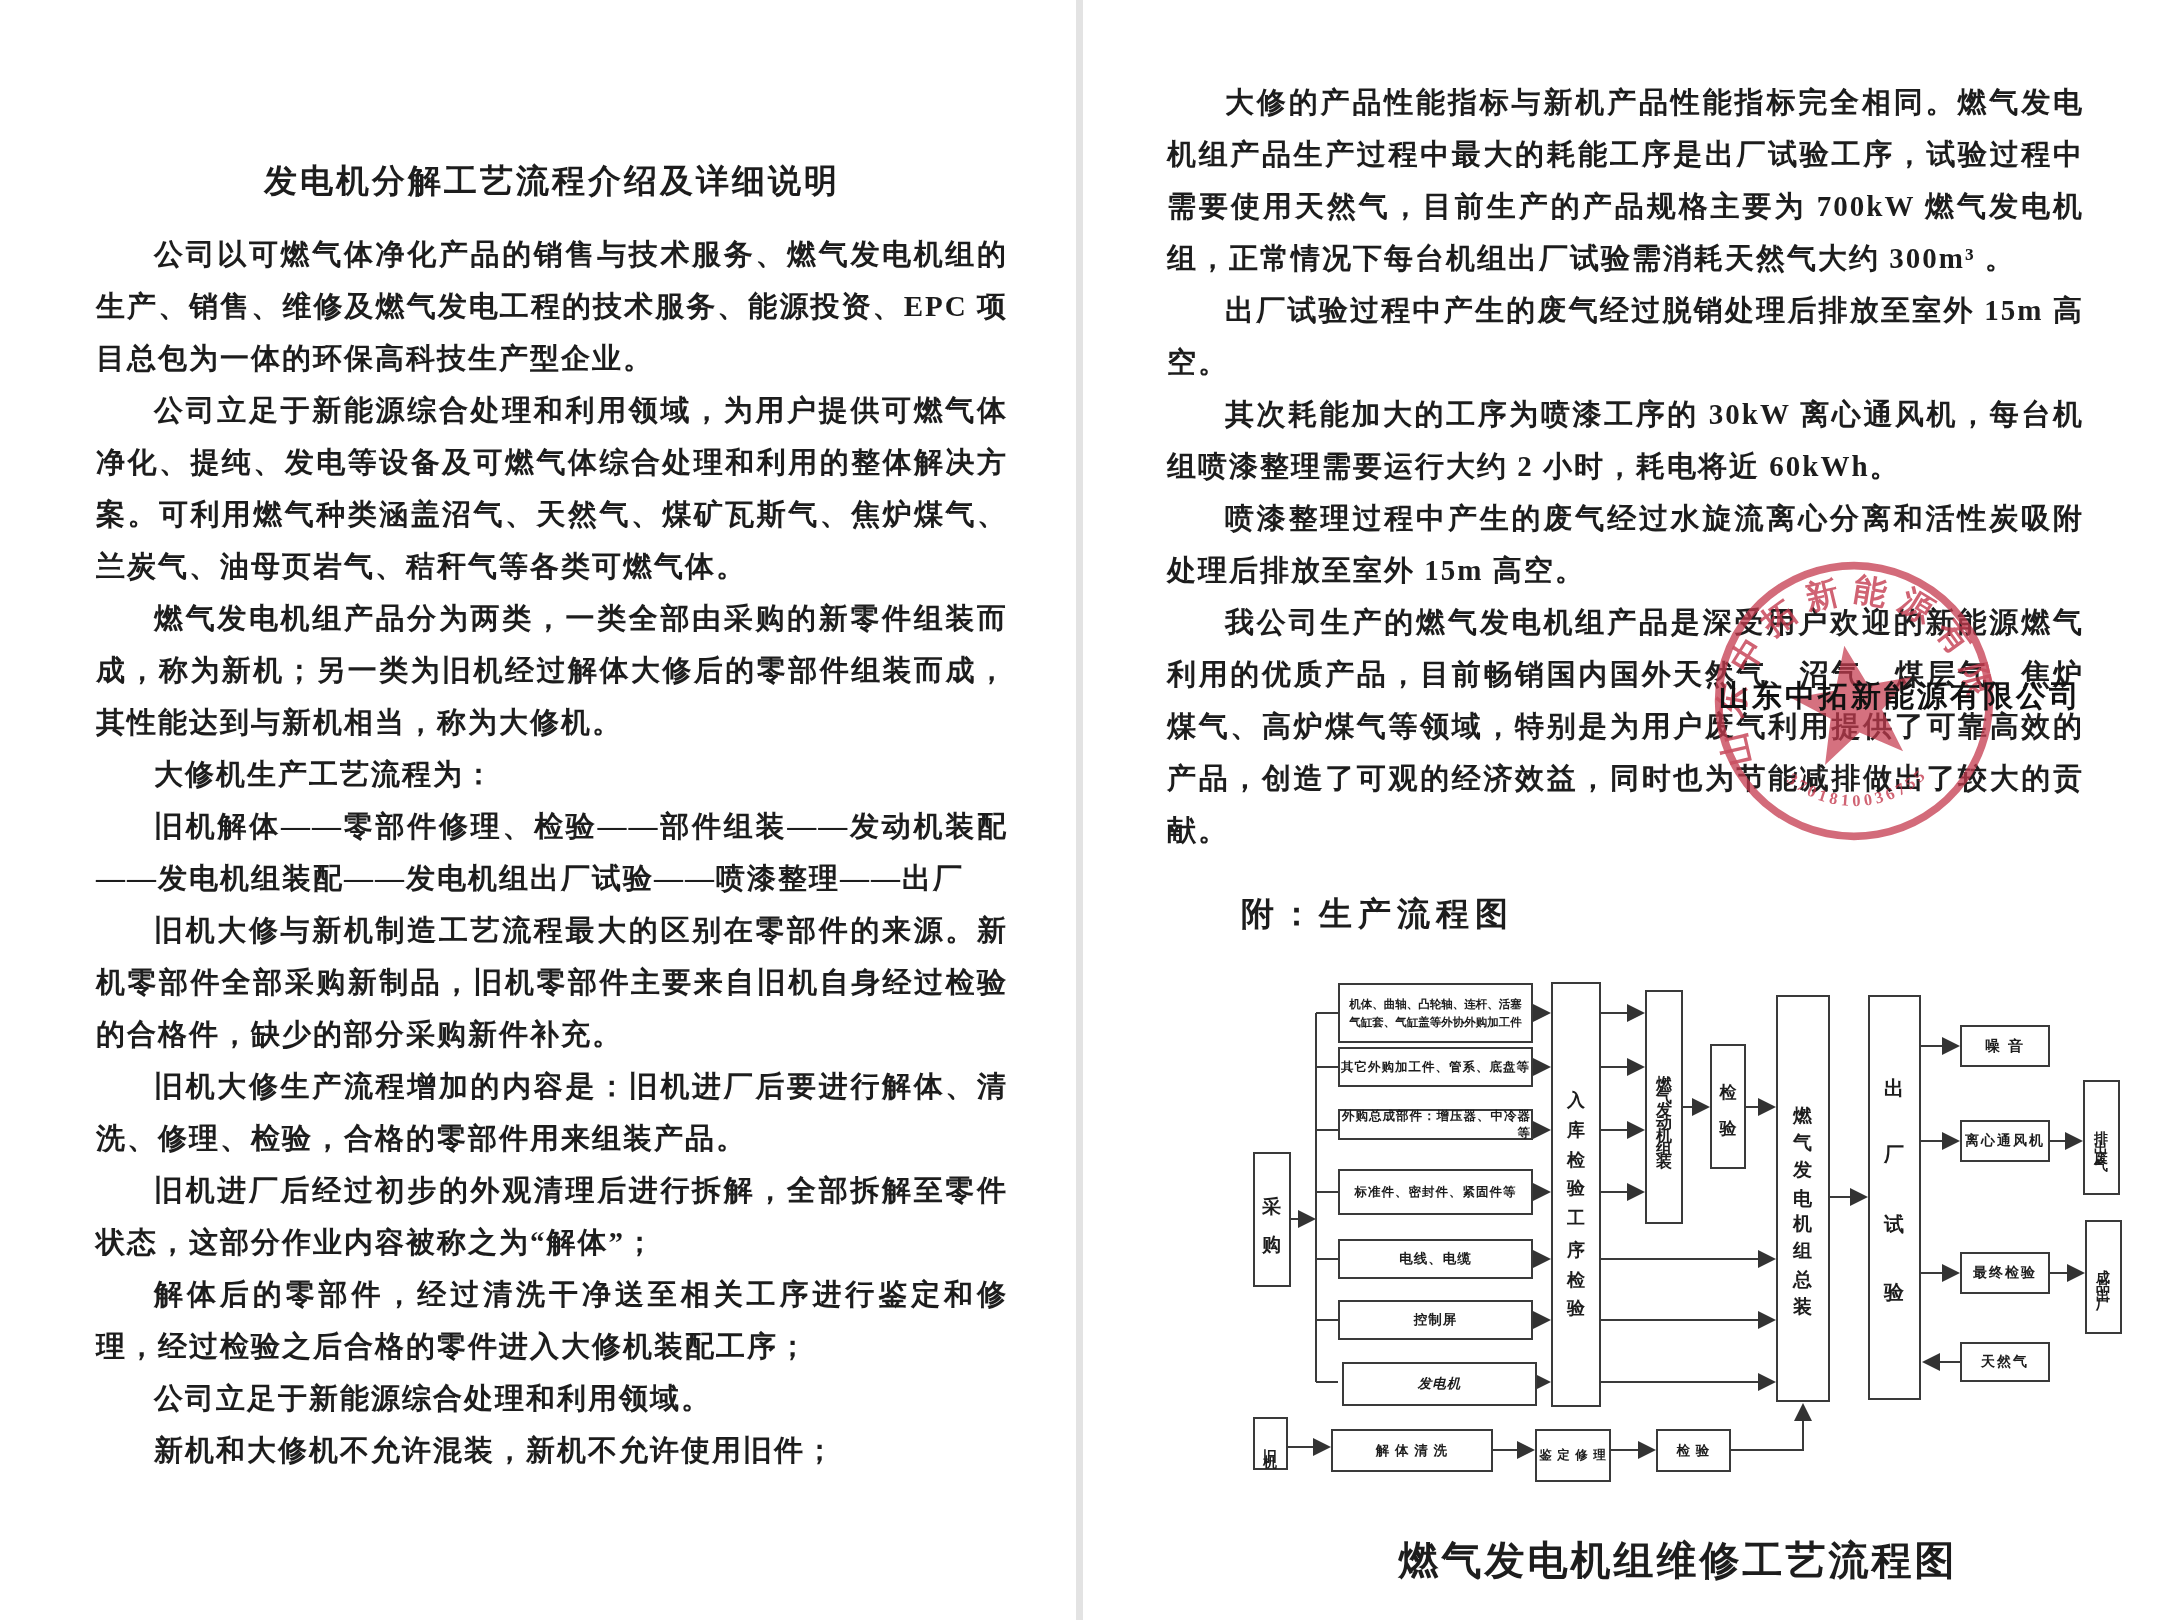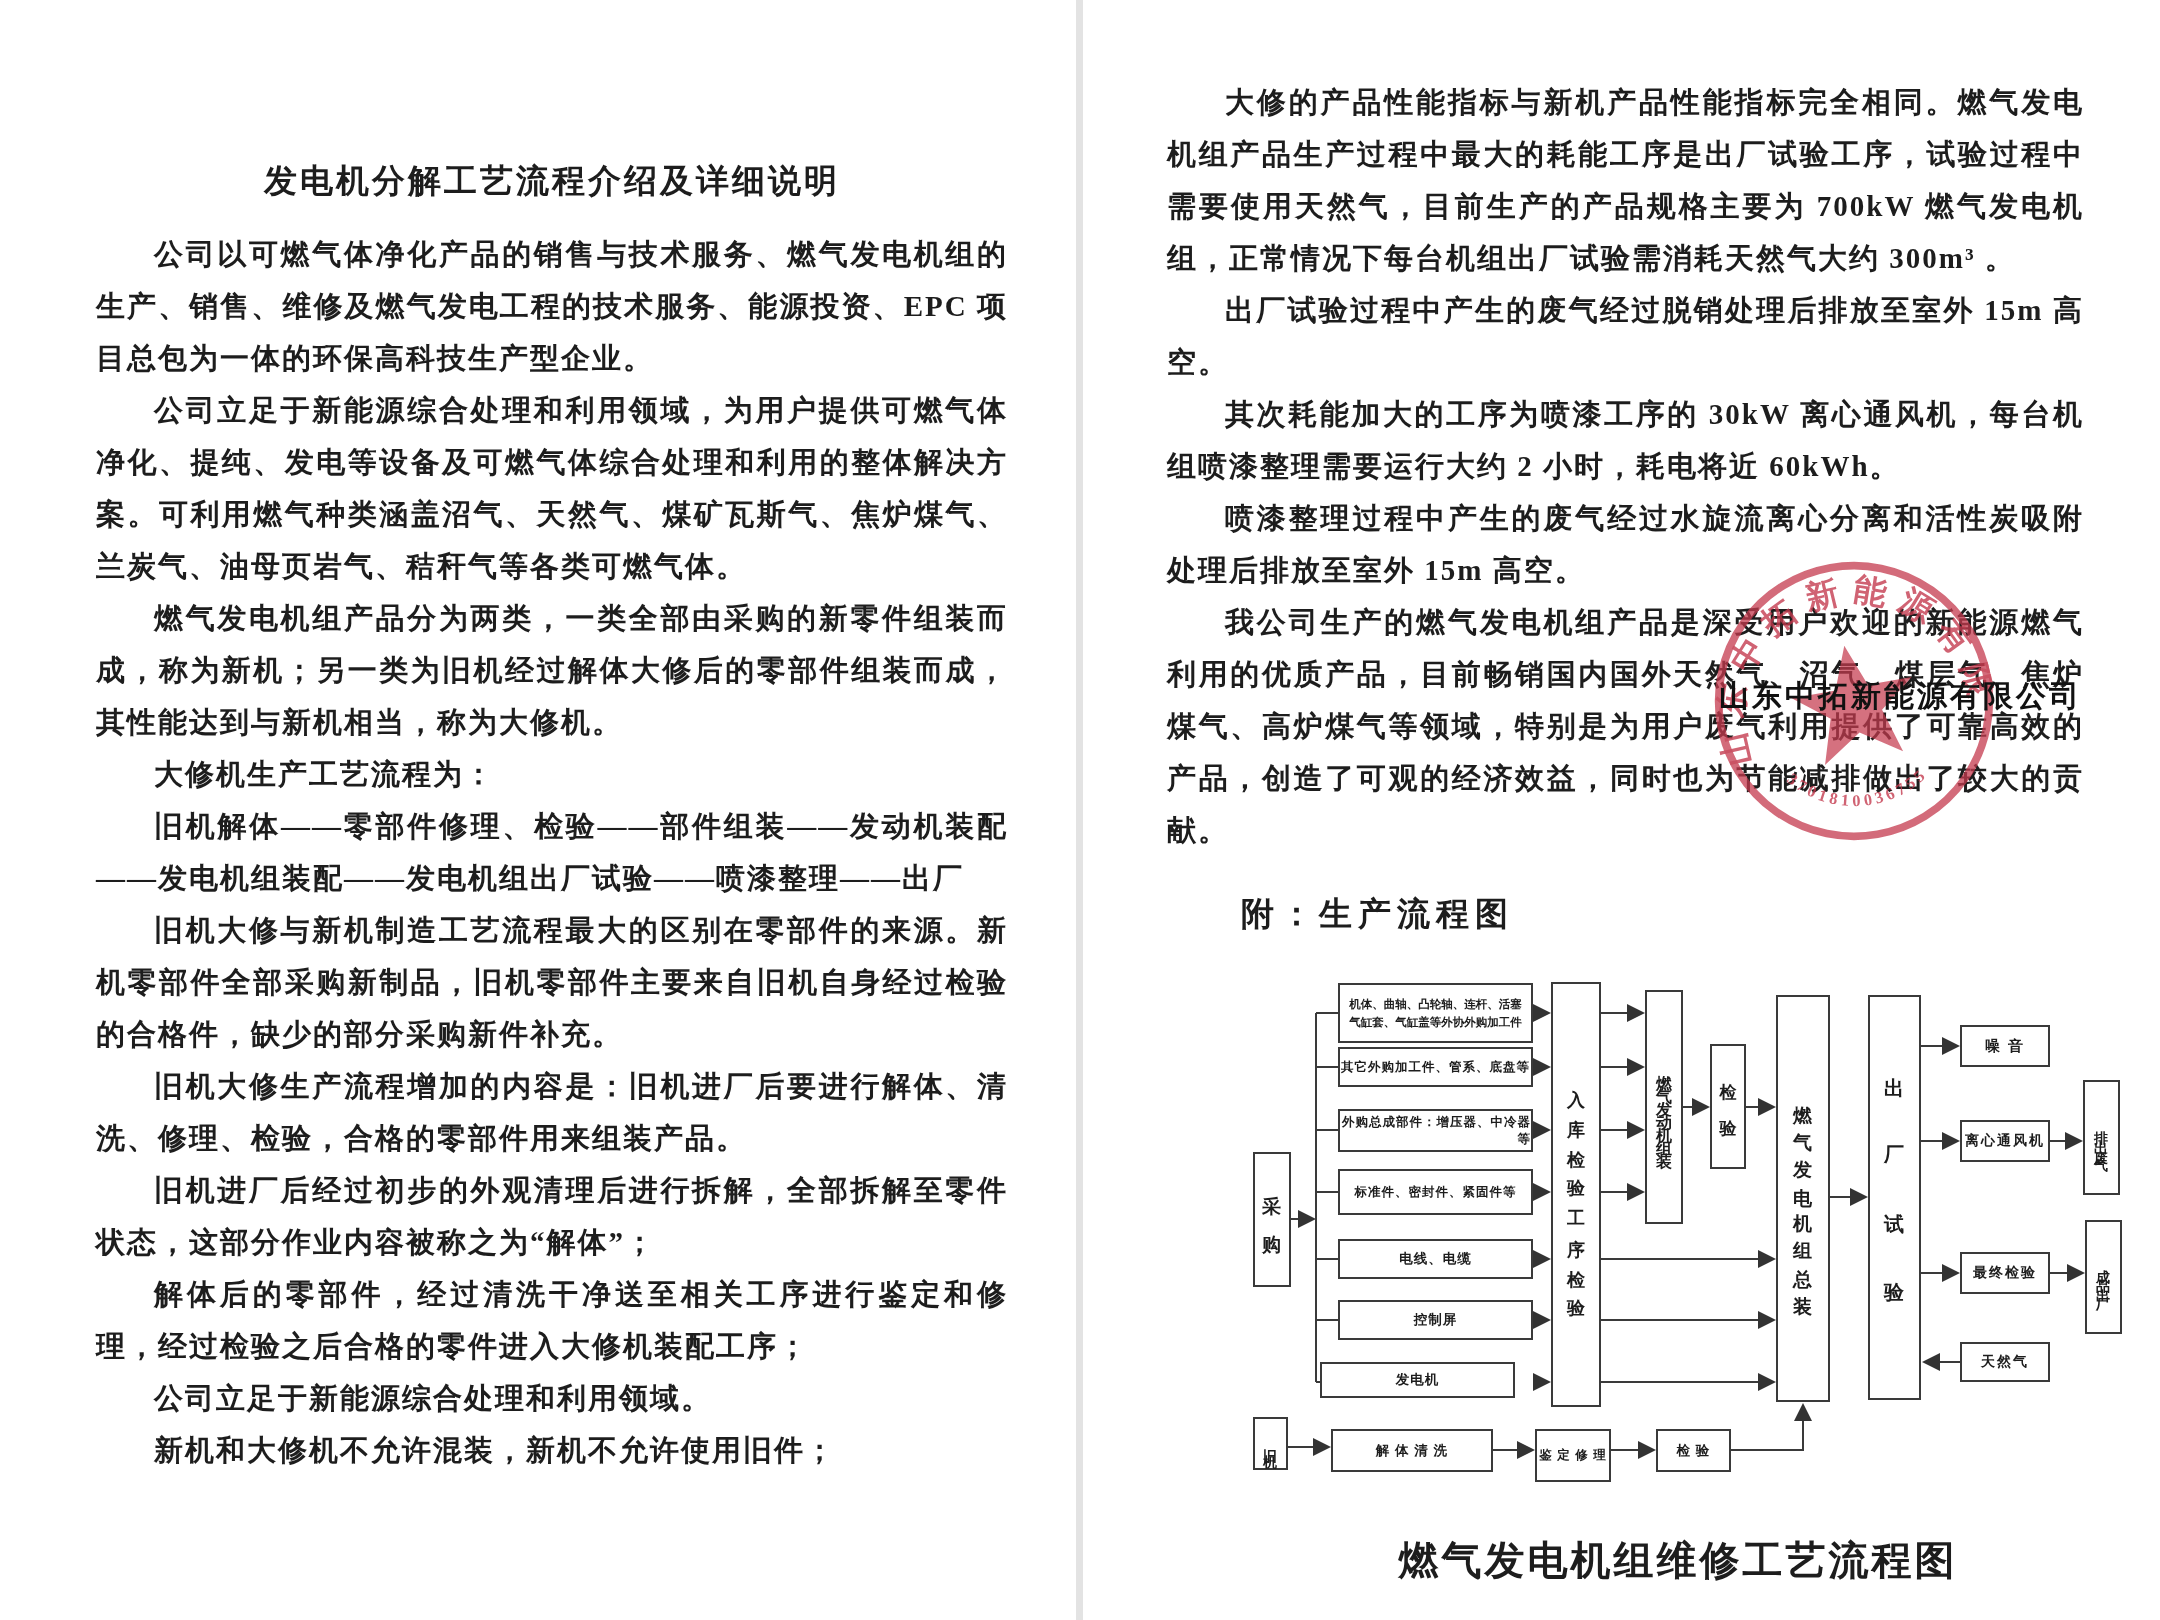--- a/index.html
+++ b/index.html
@@ -152,25 +152,25 @@
         </g>
       </svg>
 
       <div class="fb" style="left:50px;top:185px;width:38px;height:135px;">
         <span class="vt" style="font-size:19px;letter-spacing:40px;">采购</span>
       </div>
 
       <div class="fb small2" style="left:135px;top:16px;width:195px;height:60px;">机体、曲轴、凸轮轴、连杆、活塞
 气缸套、气缸盖等外协外购加工件</div>
       <div class="fb s14" style="left:135px;top:80px;width:195px;height:40px;font-size:12.5px;">其它外购加工件、管系、底盘等</div>
-      <div class="fb s14" style="left:135px;top:142px;width:195px;height:43px;font-size:12.5px;">外购总成部件：增压器、中冷器等</div>
+      <div class="fb s14" style="left:135px;top:142px;width:195px;height:31px;font-size:12.5px;">外购总成部件：增压器、中冷器等</div>
       <div class="fb s14" style="left:135px;top:202px;width:195px;height:46px;font-size:12.5px;">标准件、密封件、紧固件等</div>
       <div class="fb s14" style="left:135px;top:272px;width:195px;height:40px;">电线、电缆</div>
       <div class="fb s14" style="left:135px;top:333px;width:195px;height:40px;">控制屏</div>
-      <div class="fb s14" style="left:117px;top:395px;width:195px;height:36px;">发电机</div>
+      <div class="fb s14" style="left:139px;top:395px;width:195px;height:44px;font-style:italic;">发电机</div>
 
       <div class="fb" style="left:348px;top:15px;width:50px;height:425px;">
         <span class="vt" style="font-size:18px;letter-spacing:30px;">入库检验工序检验</span>
       </div>
 
       <div class="fb" style="left:442px;top:23px;width:38px;height:234px;">
         <span class="vt" style="font-size:16px;letter-spacing:13px;">燃气发动机组装</span>
       </div>
 
       <div class="fb" style="left:507px;top:77px;width:36px;height:125px;">

